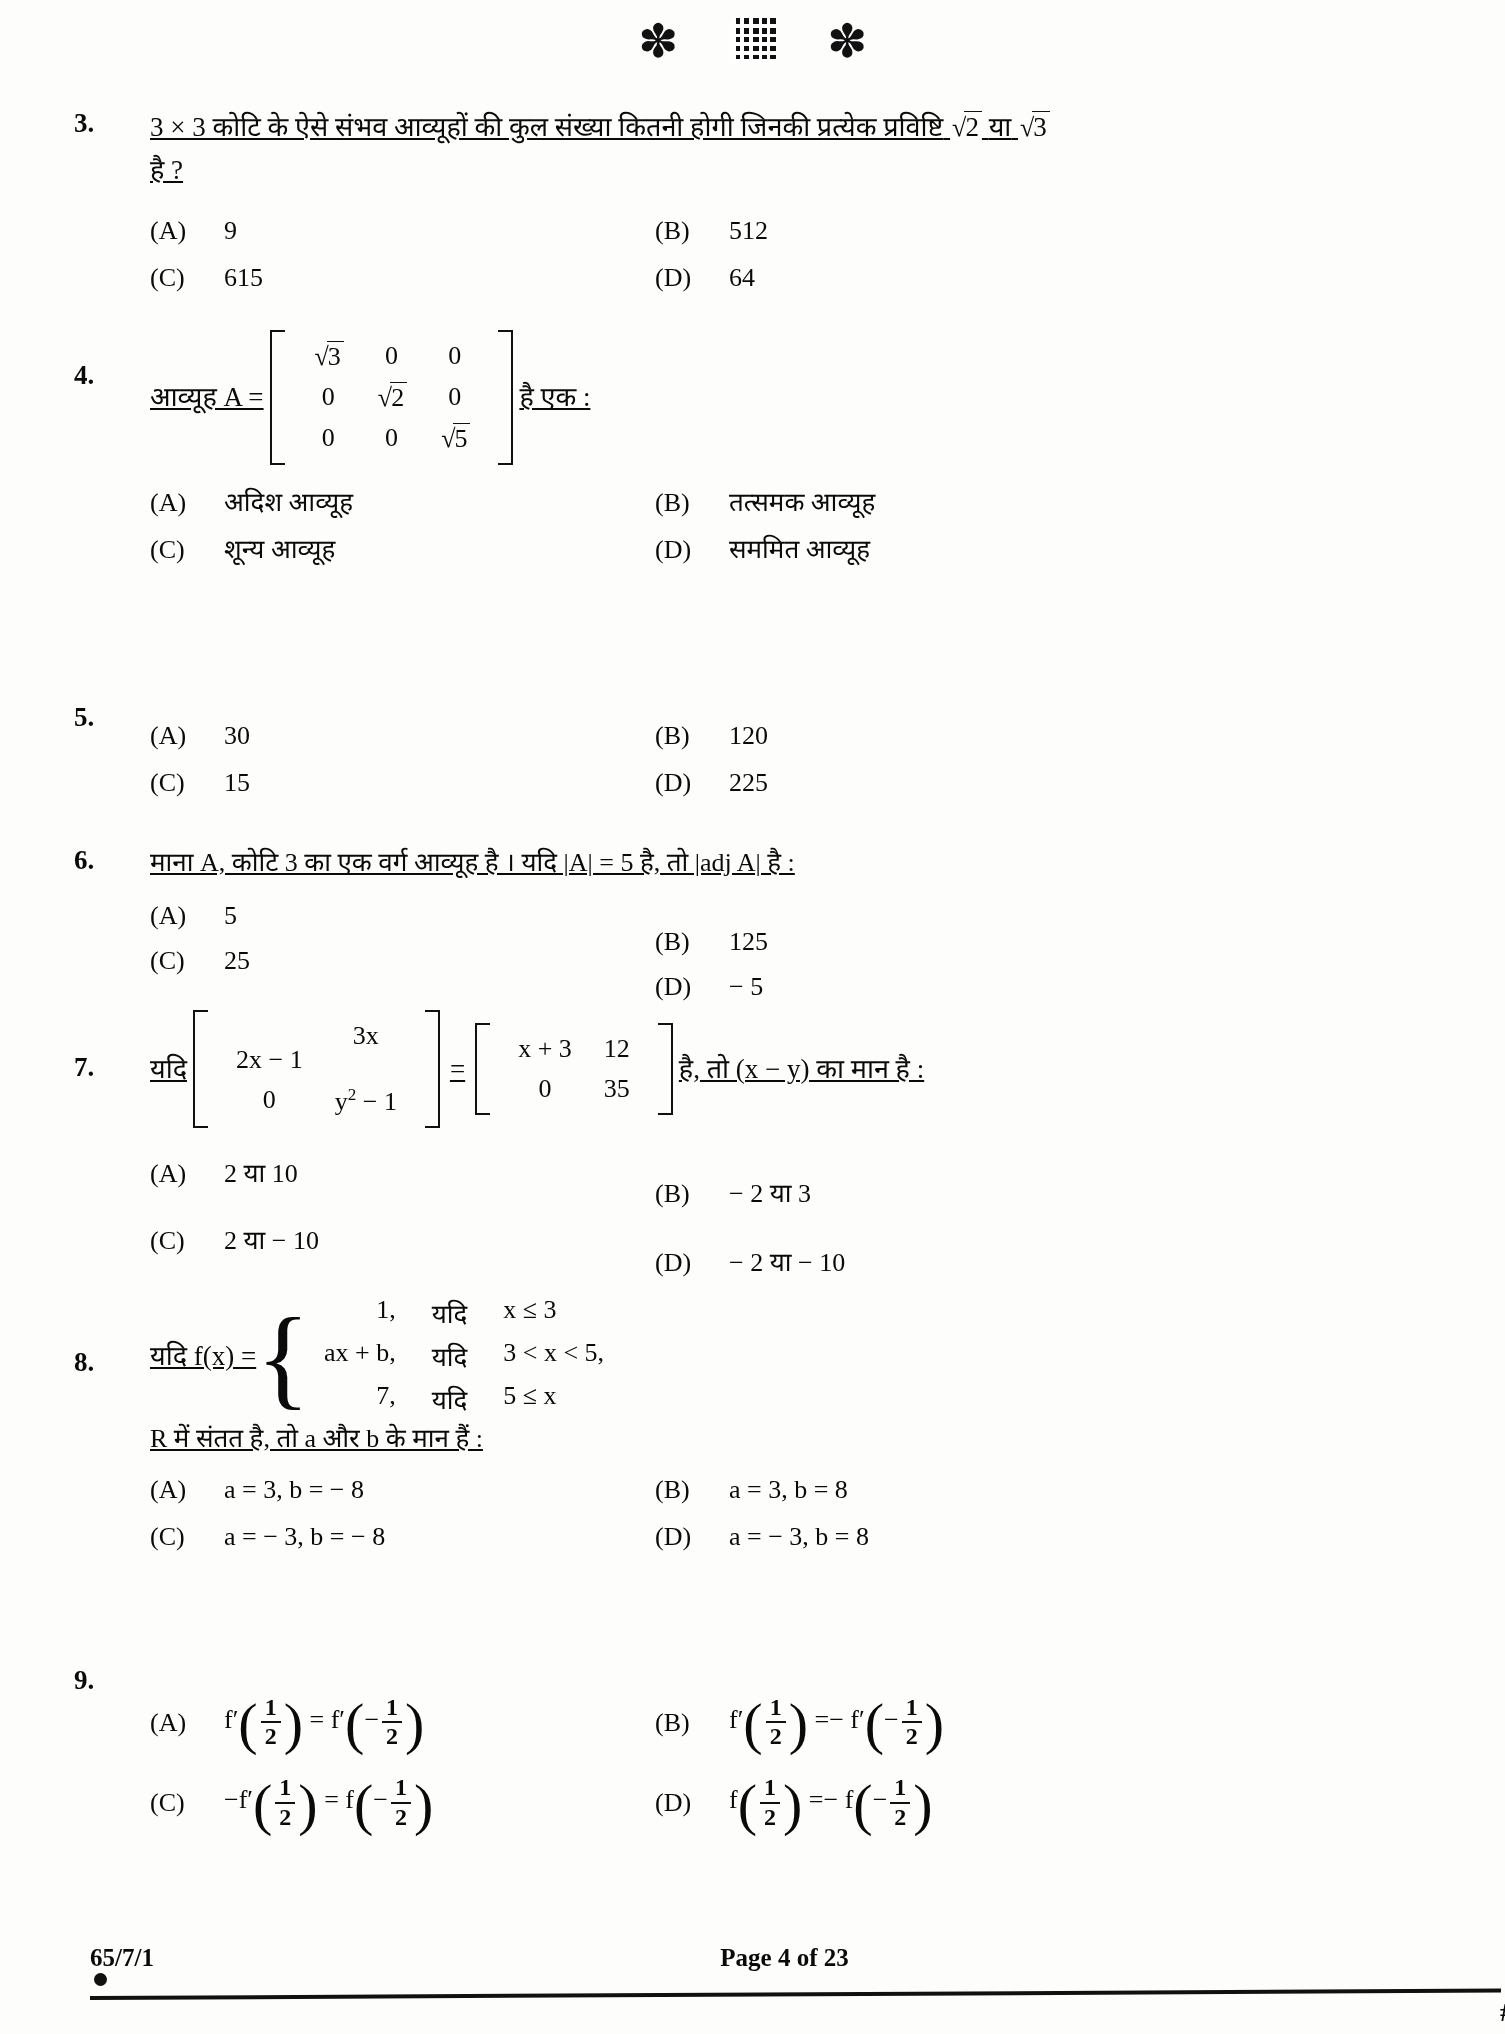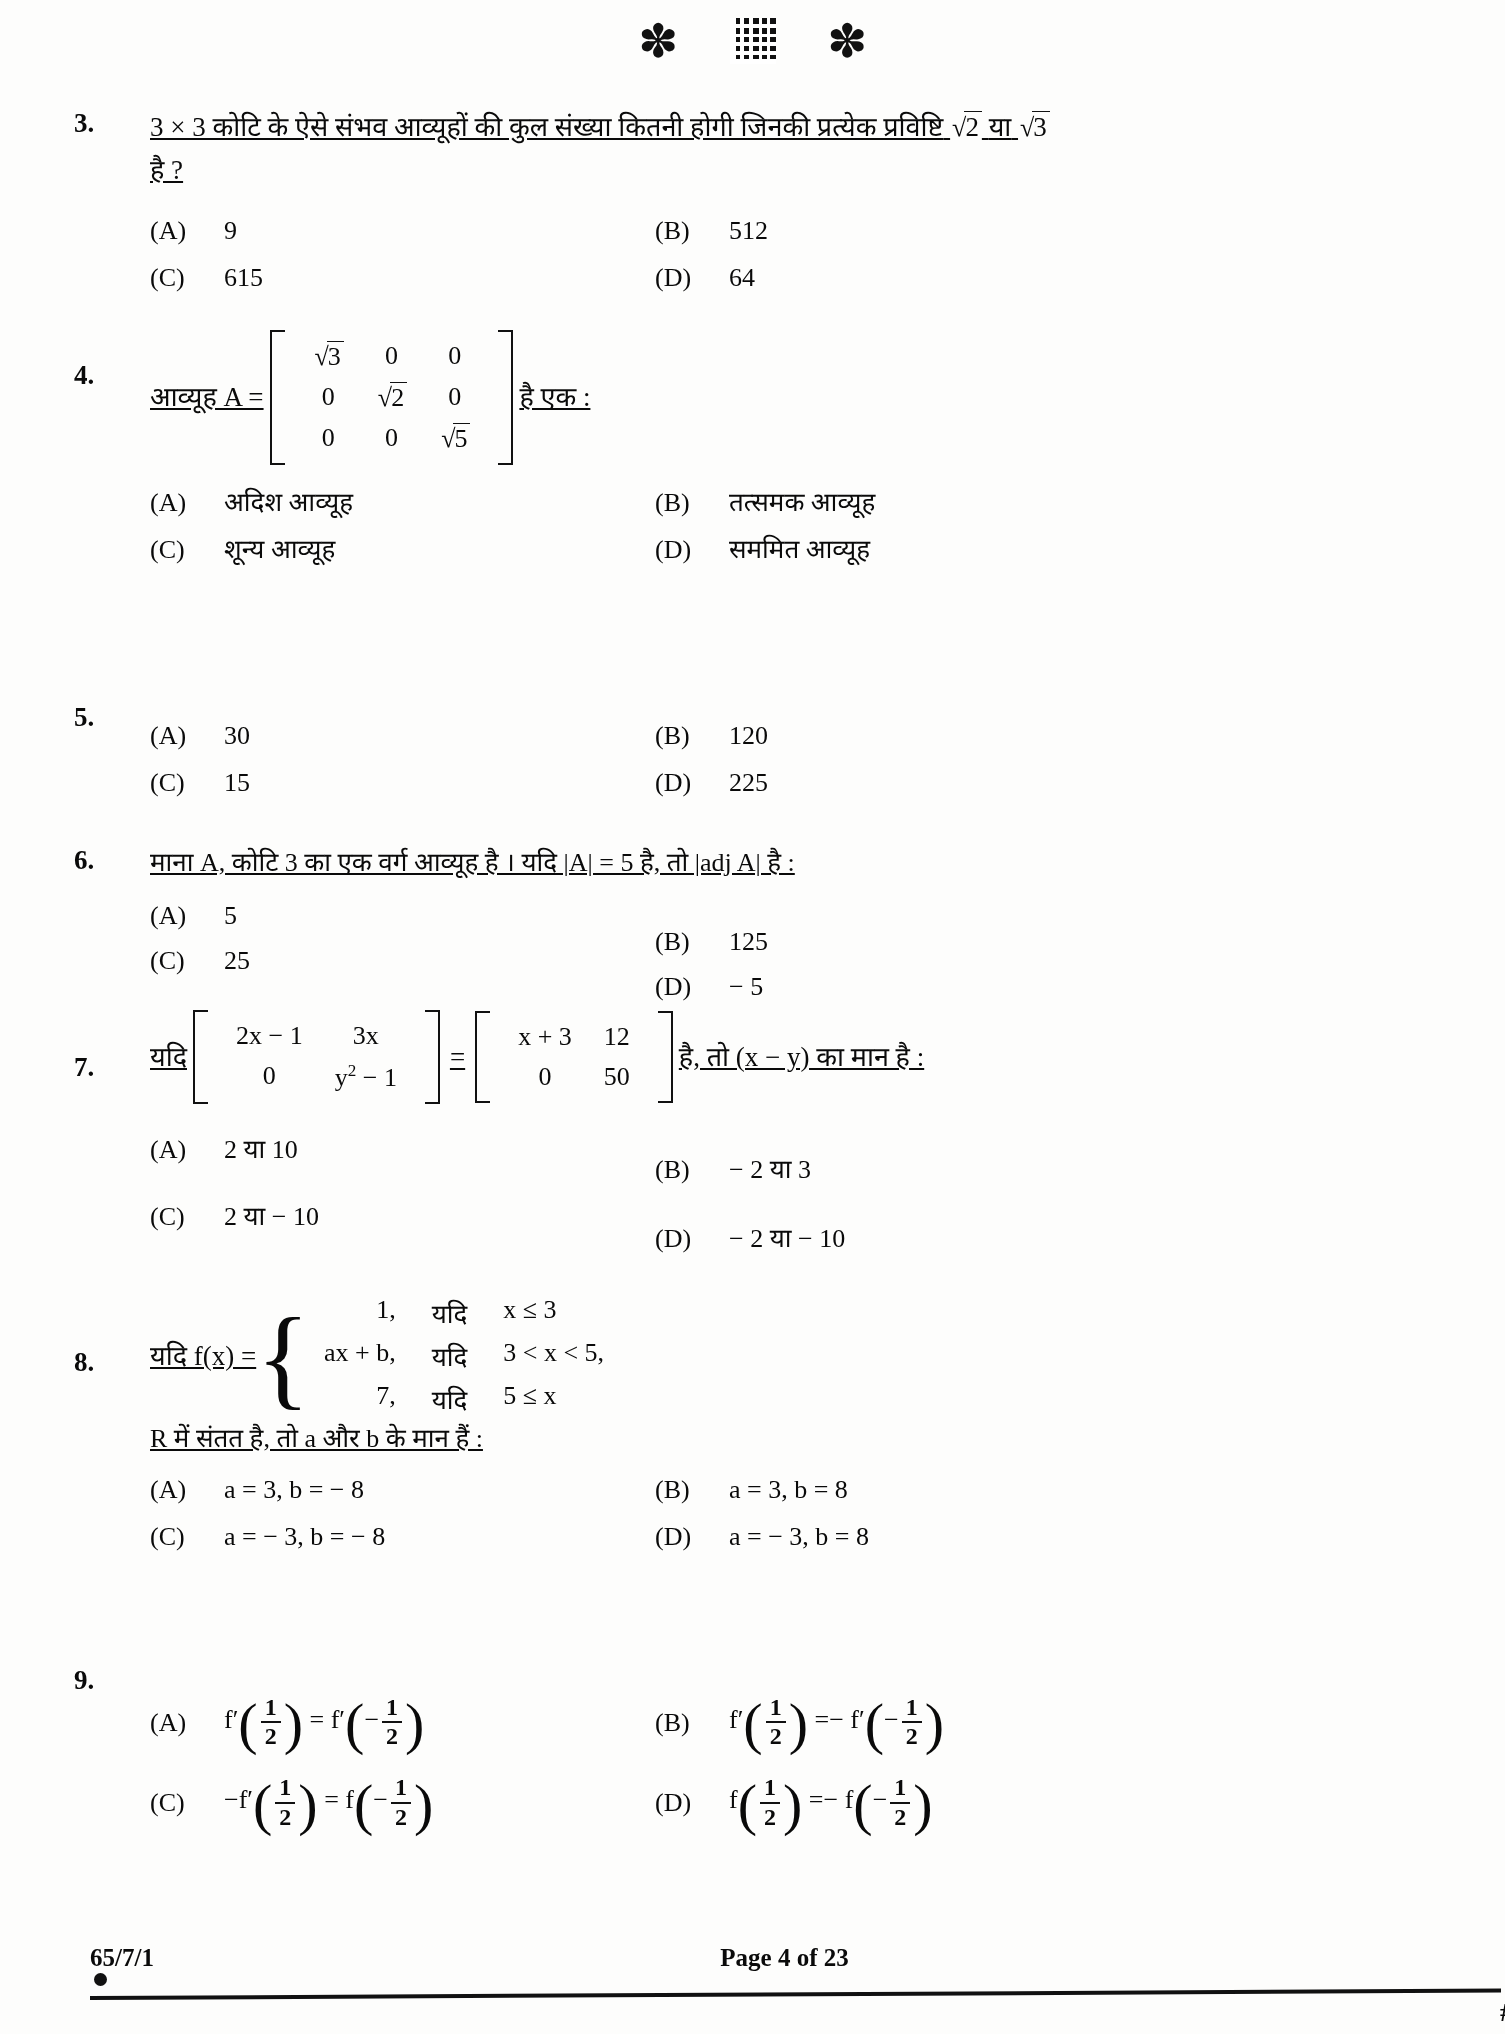--- a/index.html
+++ b/index.html
@@ -283,35 +283,35 @@
   </div>
 
   <div class="qblock" style="top:1010px;">
     <div class="qnum" style="top:42px;">7.</div>
     <div class="qbody">
       <div style="display:flex;align-items:center;">
         <span class="qtext">यदि</span>
         <span class="matrix">
           <span class="mbar l"></span>
           <span class="mcells m2">
-            <div style="text-align:left;">2x − 1</div>
+            <div style="text-align:left;margin-top:24px;">2x − 1</div>
             <div>3x</div>
             <div>0</div>
             <div><span>y</span><span class="sup">2</span><span> − 1</span></div>
           </span>
           <span class="mbar r"></span>
         </span>
         <span class="qtext" style="margin:0 4px;">=</span>
         <span class="matrix">
           <span class="mbar l"></span>
           <span class="mcells m2">
             <div>x + 3</div>
             <div>12</div>
             <div>0</div>
-            <div>50</div>
+            <div>35</div>
           </span>
           <span class="mbar r"></span>
         </span>
         <span class="qtext">है, तो (x − y) का मान है :</span>
       </div>
       <div class="opts" style="margin-top:26px;">
         <div class="optrow">
           <div class="opt col-a">
             <span class="tag">(A)</span>
             <span class="val">2 या 10</span>

